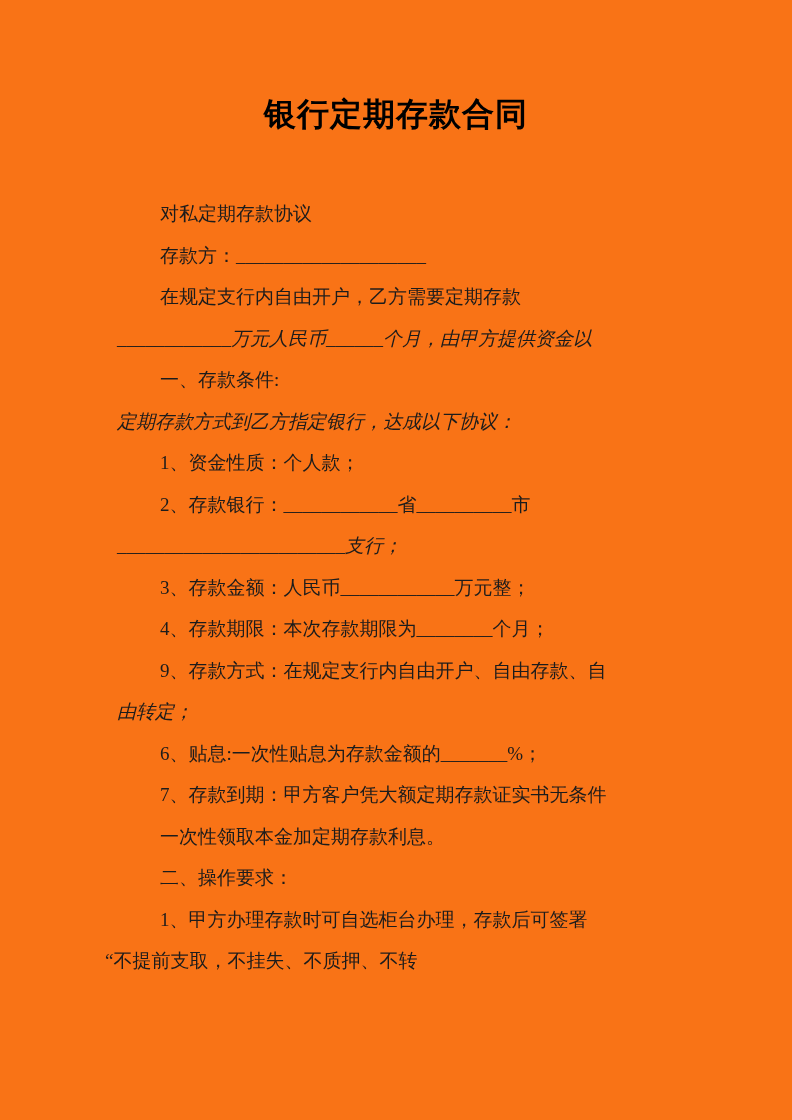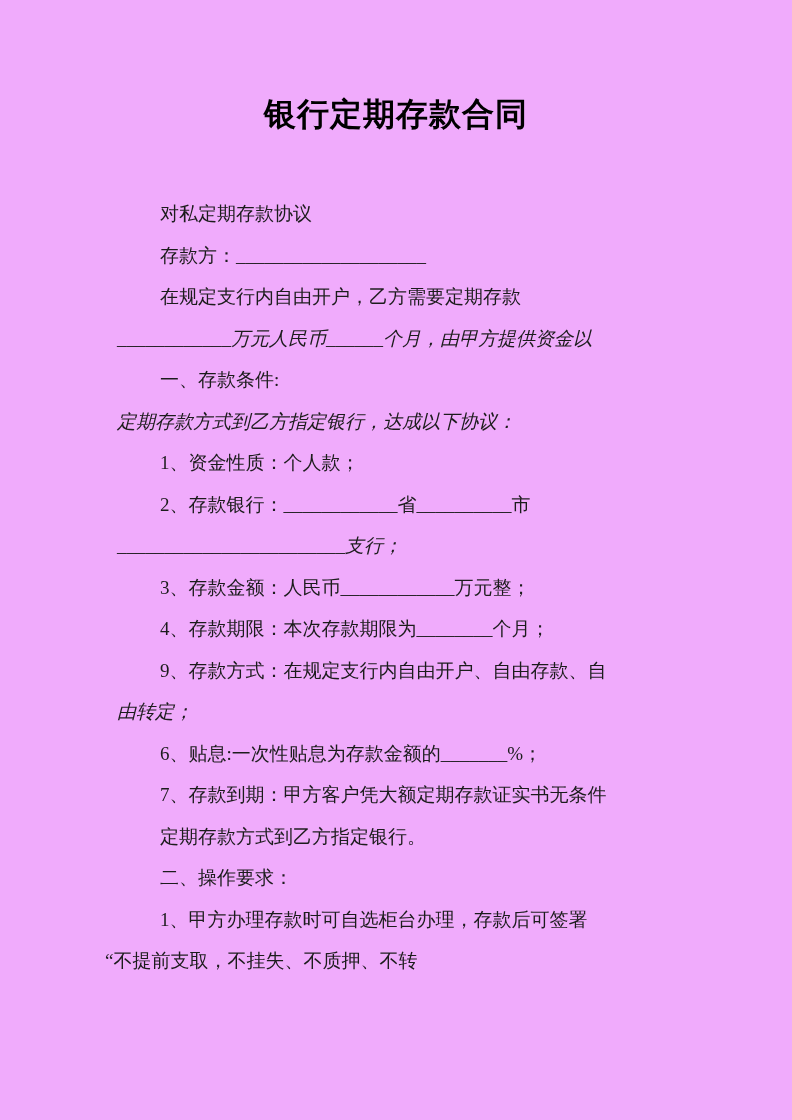--- a/index.html
+++ b/index.html
@@ -4,21 +4,21 @@
 <style>
   html, body {
     margin: 0;
     padding: 0;
     background: #ffffff;
   }
   .page {
     position: relative;
     width: 792px;
     height: 1120px;
-    background: #f0abfc;
+    background: #f97316;
     overflow: hidden;
     font-family: "Liberation Serif", "DejaVu Serif", serif;
     color: #1c1c1c;
   }
   .doc-title {
     margin: 0;
     padding-top: 96px;
     text-align: center;
     font-size: 32px;
     line-height: 36px;
@@ -52,18 +52,18 @@
       <div class="line flush">定期存款方式到乙方指定银行，达成以下协议：</div>
       <div class="line indent">1、资金性质：个人款；</div>
       <div class="line indent">2、存款银行：____________省__________市</div>
       <div class="line flush">________________________支行；</div>
       <div class="line indent">3、存款金额：人民币____________万元整；</div>
       <div class="line indent">4、存款期限：本次存款期限为________个月；</div>
       <div class="line indent">9、存款方式：在规定支行内自由开户、自由存款、自</div>
       <div class="line flush">由转定；</div>
       <div class="line indent">6、贴息:一次性贴息为存款金额的_______%；</div>
       <div class="line indent">7、存款到期：甲方客户凭大额定期存款证实书无条件</div>
-      <div class="line indent">定期存款方式到乙方指定银行。</div>
+      <div class="line indent">一次性领取本金加定期存款利息。</div>
       <div class="line indent">二、操作要求：</div>
       <div class="line indent">1、甲方办理存款时可自选柜台办理，存款后可签署</div>
       <div class="line outdent">“不提前支取，不挂失、不质押、不转</div>
     </div>
 </div>
 
 </body></html>

